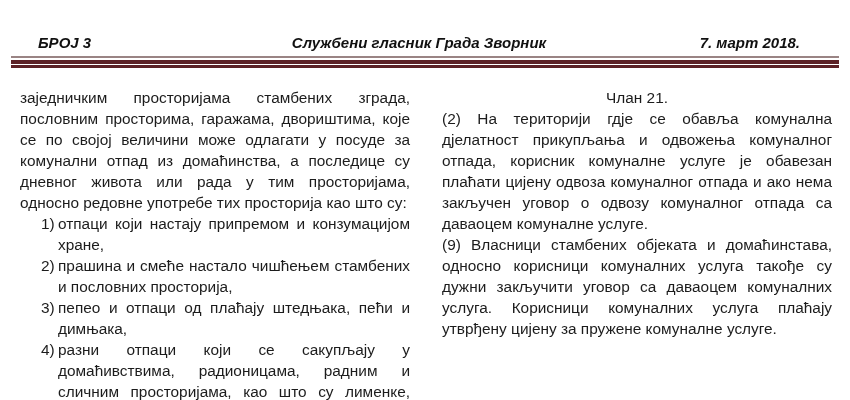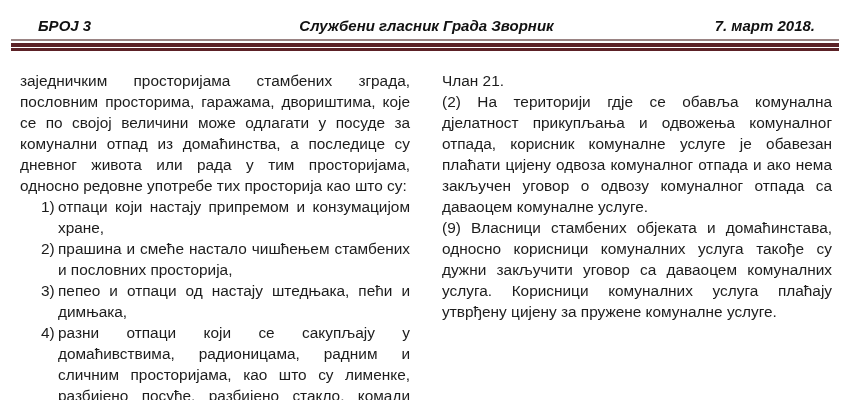--- a/index.html
+++ b/index.html
@@ -10,29 +10,29 @@
     background: #ffffff;
     overflow: hidden;
     font-family: "Liberation Sans", sans-serif;
     color: #1c1c1c;
   }
   
   .header {
     display: grid;
     grid-template-columns: 1fr auto 1fr;
     align-items: baseline;
-    padding: 18px 35px 0 38px;
+    padding: 18px 50px 0 38px;
     font-size: 15px;
     line-height: 15px;
     font-weight: bold;
     font-style: italic;
     color: #111111;
   }
   .header .issue { justify-self: start; }
-  .header .title { justify-self: center; }
+  .header .title { justify-self: center; margin-top: 17px; }
   .header .date  { justify-self: end; }
   
   .rule { margin: 6px 11px 0 11px; }
   .rule-thin  { height: 2px; background: #9a8484; }
   .rule-gap-a { height: 2px; background: #ffffff; }
   .rule-thick-a { height: 4px; background: #5c2126; }
   .rule-gap-b { height: 1px; background: #ffffff; }
   .rule-thick-b { height: 3px; background: #5c2126; }
   
   .columns {
@@ -44,20 +44,21 @@
   }
   .col { width: 392px; }
   .para {
     margin: 0;
     text-align: justify;
   }
   .article-heading {
     margin: 0;
     font-size: inherit;
     font-weight: normal;
+    text-align: center;
   }
   .olist { margin: 0; padding-left: 21px; }
   .li { display: flex; }
   .li .num { flex: 0 0 17px; }
   .li .li-text { flex: 1 1 auto; text-align: justify; }
 </style>
 </head>
 <body>
 
 <div class="page">
@@ -84,21 +85,21 @@
         <div class="li">
           <span class="num">1)</span>
           <span class="li-text">отпаци који настају припремом и конзумацијом хране,</span>
         </div>
         <div class="li">
           <span class="num">2)</span>
           <span class="li-text">прашина и смеће настало чишћењем стамбених и пословних просторија,</span>
         </div>
         <div class="li">
           <span class="num">3)</span>
-          <span class="li-text">пепео и отпаци од настају штедњака, пећи и димњака,</span>
+          <span class="li-text">пепео и отпаци од плаћају штедњака, пећи и димњака,</span>
         </div>
         <div class="li">
           <span class="num">4)</span>
           <span class="li-text">разни отпаци који се сакупљају у домаћивствима, радионицама, радним и сличним просторијама, као што су лименке, разбијено посуђе, разбијено стакло, комади текстила и папира, отпаци од обуће и</span>
         </div>
       </div>
     </section>
 
     <section class="col">
       <h2 class="article-heading">Члан 21.</h2>

